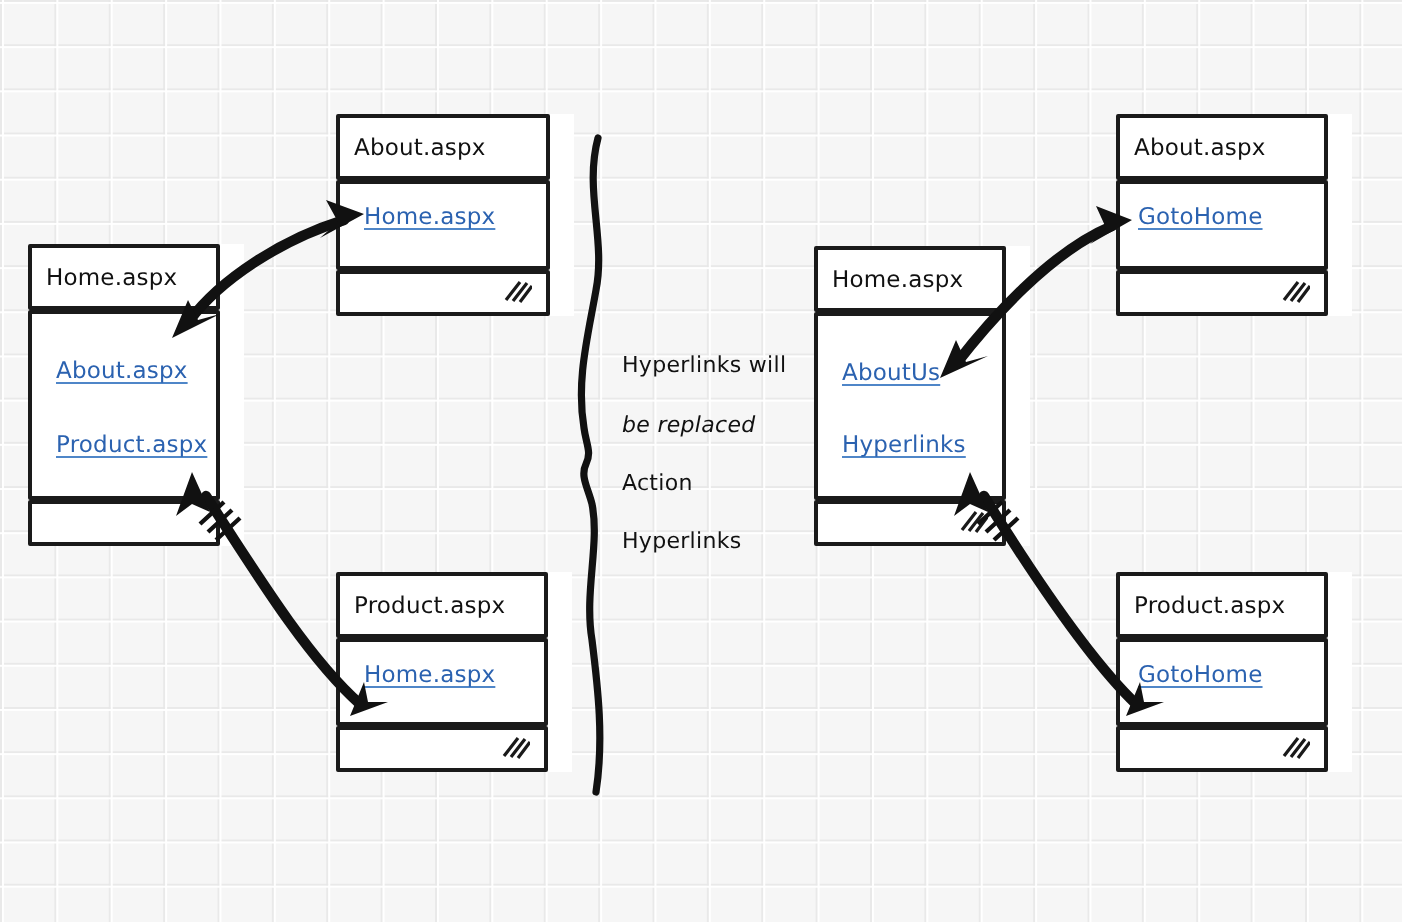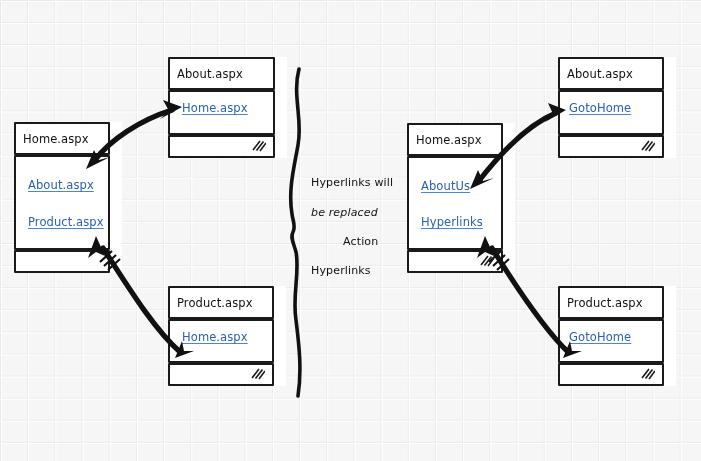--- a/index.html
+++ b/index.html
@@ -115,21 +115,21 @@
     </div>
     <div class="pb-footer" style="height:23px;">
       <svg class="grip" viewBox="0 0 14 12">
         <path d="M1 10 L8 1 M4.5 10.5 L11.5 1.5 M8 11 L14 3" stroke="#1a1a1a" stroke-width="1.6" fill="none"></path>
       </svg>
     </div>
   </div>
 
   <div class="brace-text" style="left:311px;top:176px;">Hyperlinks will</div>
   <div class="brace-text" style="left:311px;top:206px;font-style:italic;">be replaced</div>
-  <div class="brace-text" style="left:311px;top:235px;margin-left:32px;">Action</div>
+  <div class="brace-text" style="left:311px;top:235px;">Action</div>
   <div class="brace-text" style="left:311px;top:264px;">Hyperlinks</div>
 
   <div class="page-box" style="left:558px;top:57px;width:118px;height:101px;">
     <div class="pb-title" style="height:33px;">
       <span class="pb-title-text">About.aspx</span>
     </div>
     <div class="pb-body" style="top:33px;height:45px;">
       <span class="pb-link" style="top:9px;left:9px;">GotoHome</span>
     </div>
     <div class="pb-footer" style="height:23px;">

